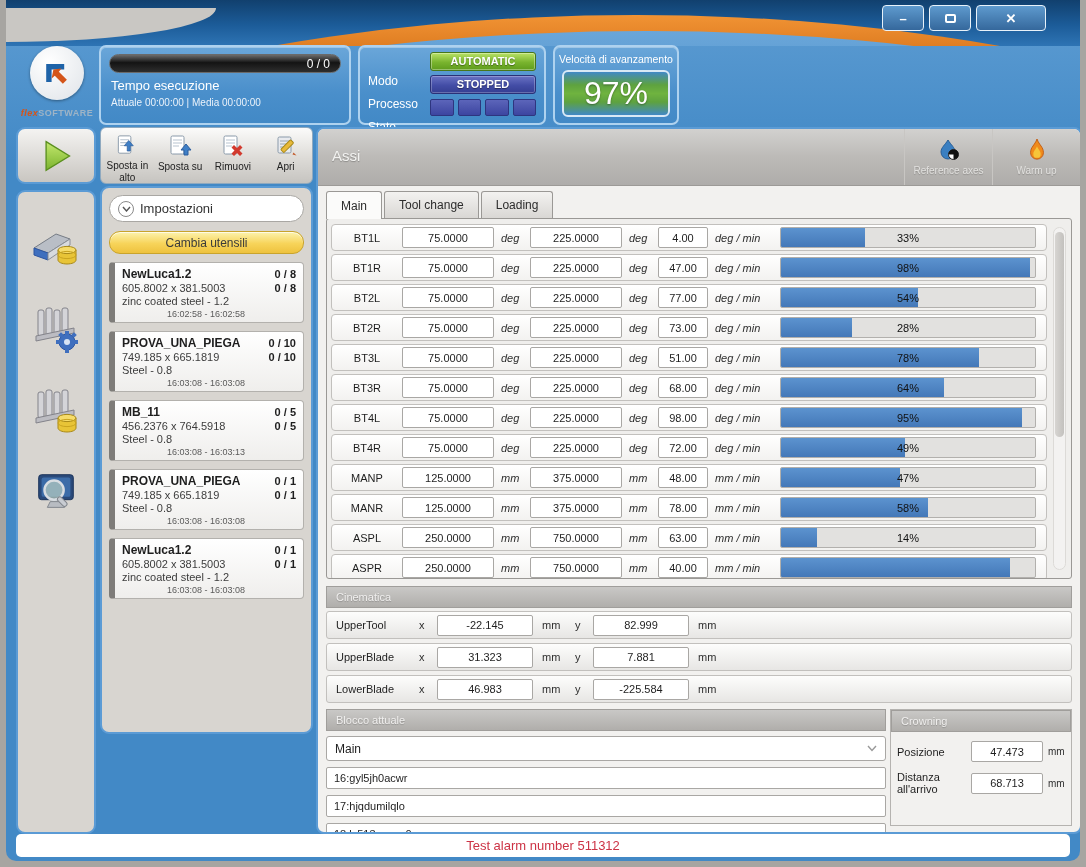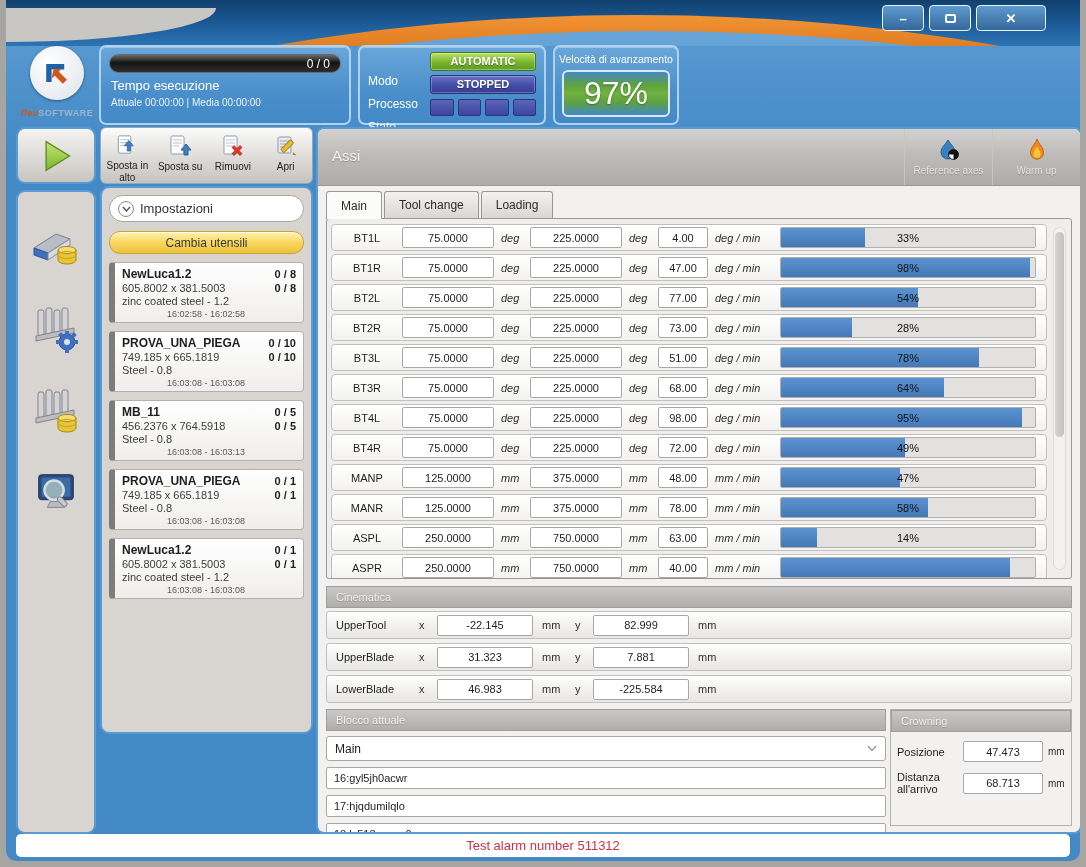--- a/index.html
+++ b/index.html
@@ -153,21 +153,21 @@
   #blocco-panel { position:absolute; left:8px; top:580px; width:560px; }
   .blocco-select { margin-top:5px; height:25px; background:#fff; border:1px solid #a9a7a4; border-radius:3px;
                    display:flex; align-items:center; justify-content:space-between; padding:0 8px; font-size:12px; color:#1e1e1e; }
   .blocco-line { margin-top:6px; height:22px; background:#fff; border:1px solid #a9a7a4; border-radius:2px;
                  display:flex; align-items:center; padding:0 7px; font-size:11px; color:#1e1e1e; }
 
   #crowning-panel { position:absolute; left:572px; right:8px; top:580px; bottom:6px;
                     border:1px solid #b5b3b0; background:#f2f1ef; }
   .crown-row { display:flex; align-items:center; margin:9px 6px 0 6px; }
   .crown-label { flex:1; font-size:11px; color:#1e1e1e; }
-  .crown-input { width:80px; height:21px; background:#fff; border:1px solid #a9a7a4; border-radius:2px;
+  .crown-input { width:72px; height:21px; background:#fff; border:1px solid #a9a7a4; border-radius:2px;
                  display:flex; align-items:center; justify-content:center; font-size:11px; color:#1e1e1e; }
   .crown-unit { width:22px; font-size:10px; color:#2e2e2e; padding-left:5px; overflow:hidden; }
 
   
   #alarm-bar { position:absolute; left:10px; right:10px; bottom:4px; height:23px; background:#fff;
                border-radius:5px; display:flex; align-items:center; justify-content:center; }
   #alarm-text { font-size:13px; color:#cc3345; }
 
   svg { display:block; }
 </style>

